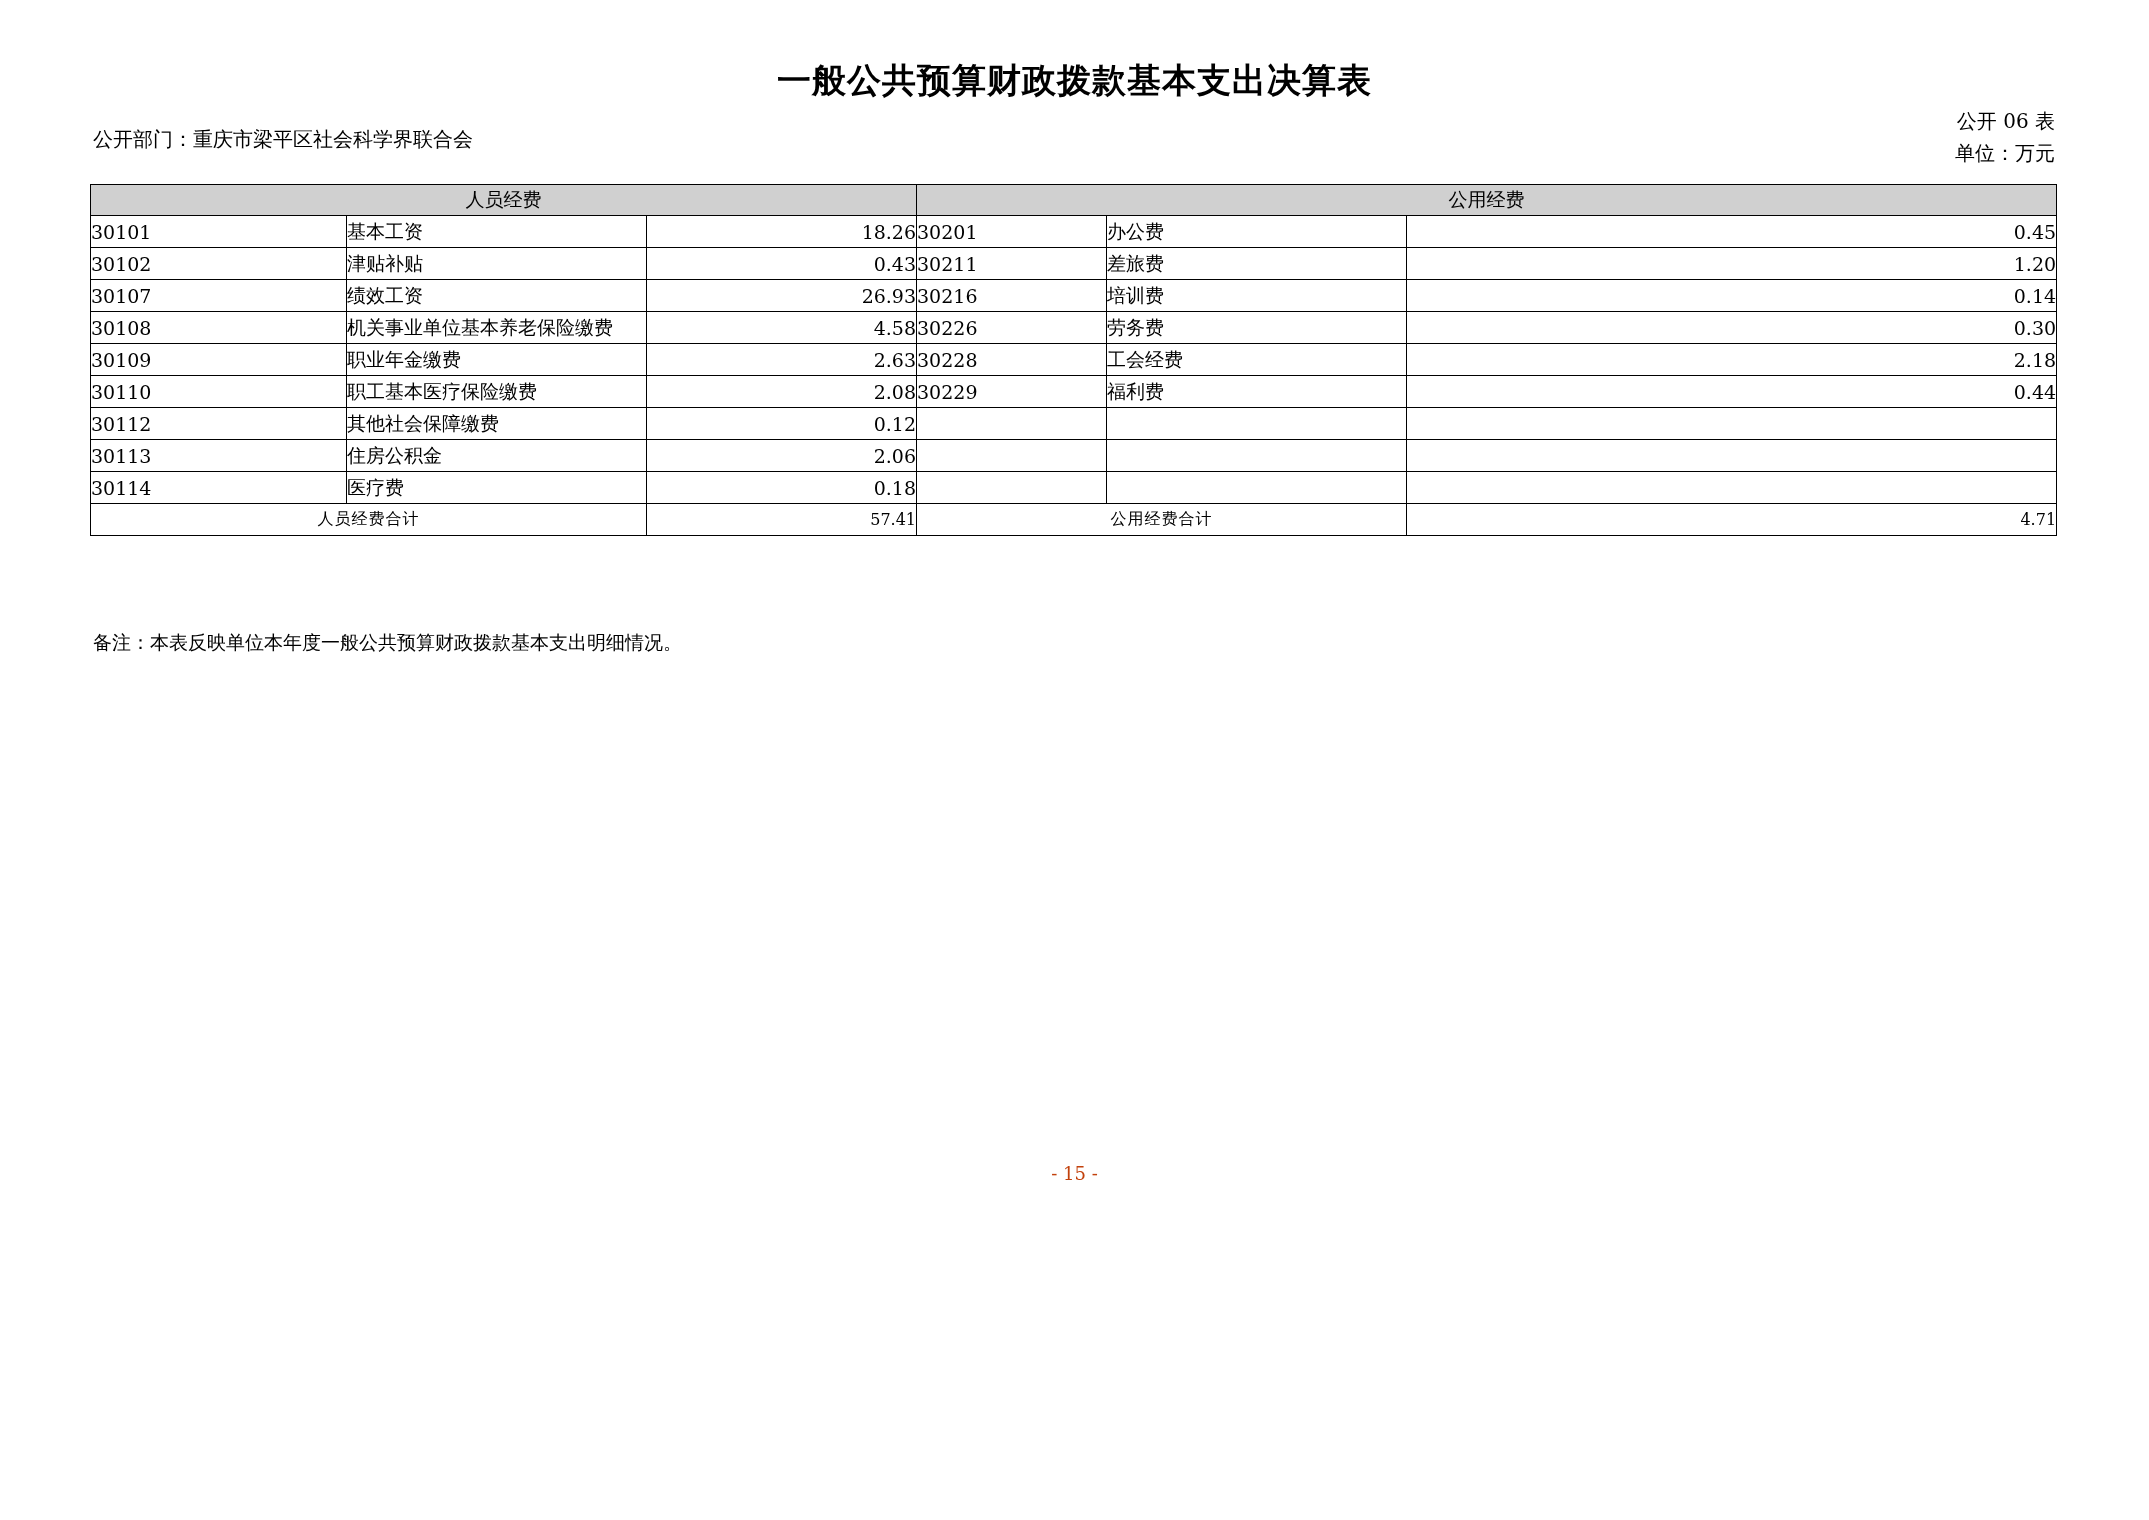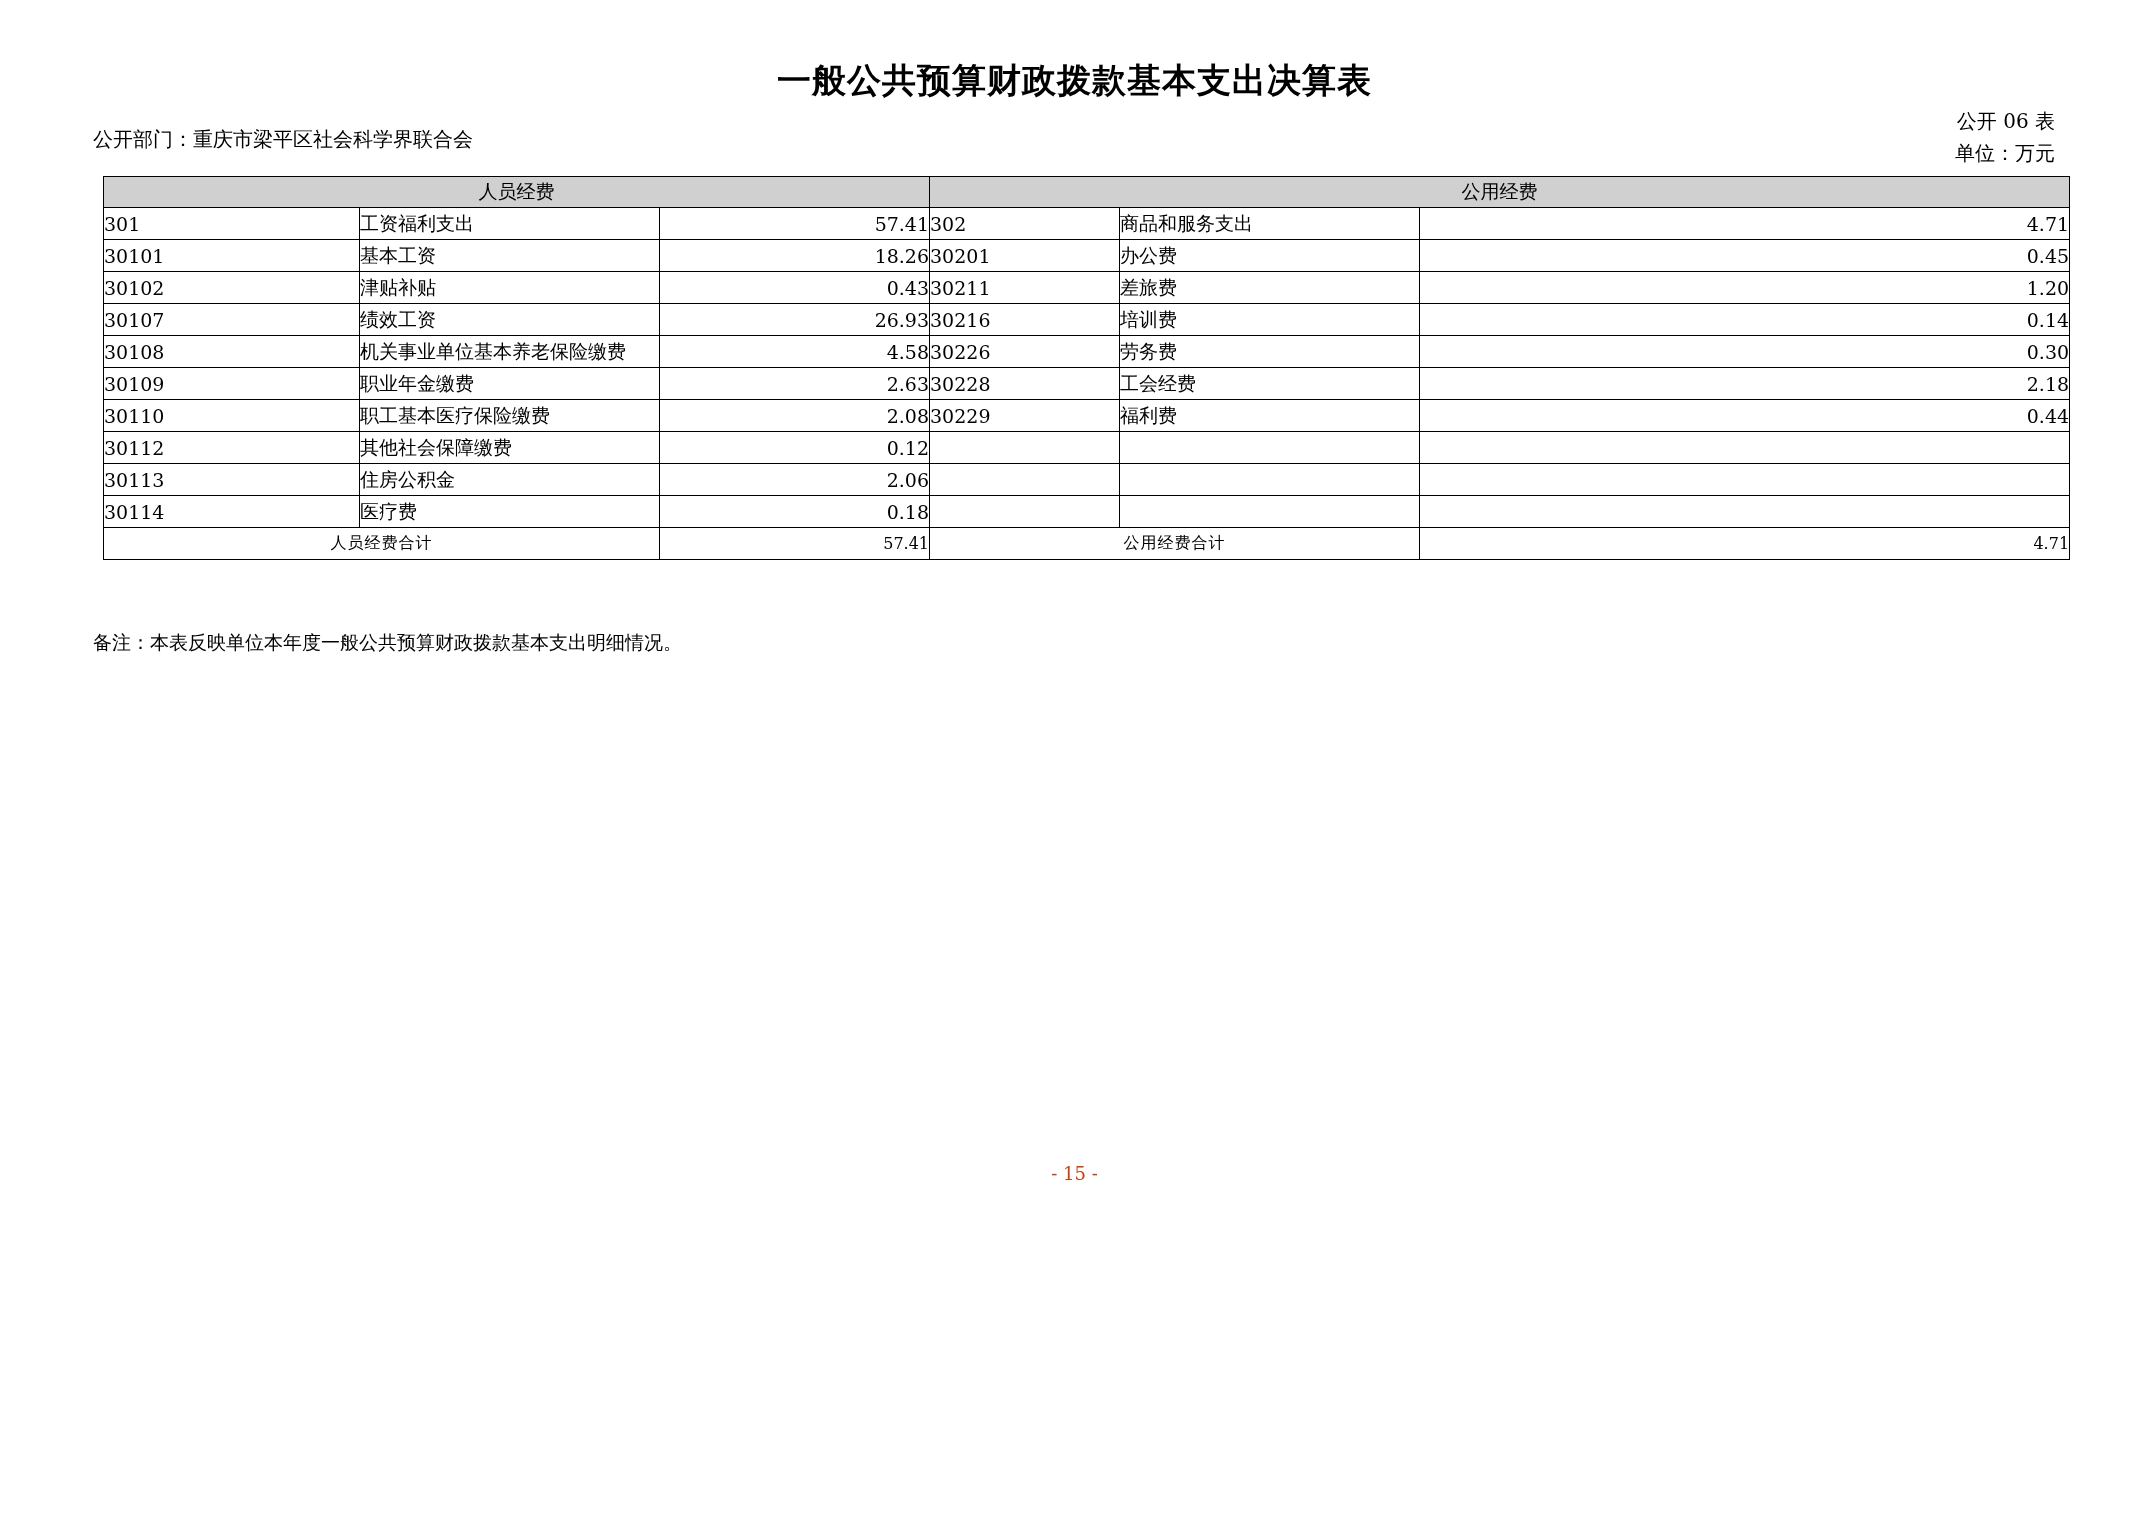--- a/index.html
+++ b/index.html
@@ -53,27 +53,26 @@
 
   .unit-line {
     position: absolute;
     top: 140px;
     right: 94px;
     font-size: 20px;
   }
 
   table.main {
     position: absolute;
-    top: 176px;
+    top: 184px;
     left: 90px;
     width: 1966px;
     border-collapse: collapse;
     table-layout: fixed;
     font-size: 19px;
-    margin-left: 13px;
   }
   table.main td, table.main th {
     border: 1px solid #000000;
     padding: 0;
     vertical-align: middle;
     font-weight: normal;
   }
 
   .grp-head td {
     background: #d0d0d0;
@@ -160,28 +159,20 @@
       <col style="width:300px">
       <col style="width:650px">
     </colgroup>
     <tbody>
       <tr class="grp-head">
         <td colspan="3">人员经费</td>
         <td colspan="3">公用经费</td>
       </tr>
 
       <tr class="body-row">
-        <td class="cell-code">301</td>
-        <td class="cell-name">工资福利支出</td>
-        <td class="cell-amt">57.41</td>
-        <td class="cell-code">302</td>
-        <td class="cell-name">商品和服务支出</td>
-        <td class="cell-amt">4.71</td>
-      </tr>
-      <tr class="body-row">
         <td class="cell-code">30101</td>
         <td class="cell-name">基本工资</td>
         <td class="cell-amt">18.26</td>
         <td class="cell-code">30201</td>
         <td class="cell-name">办公费</td>
         <td class="cell-amt">0.45</td>
       </tr>
       <tr class="body-row">
         <td class="cell-code">30102</td>
         <td class="cell-name">津贴补贴</td>

